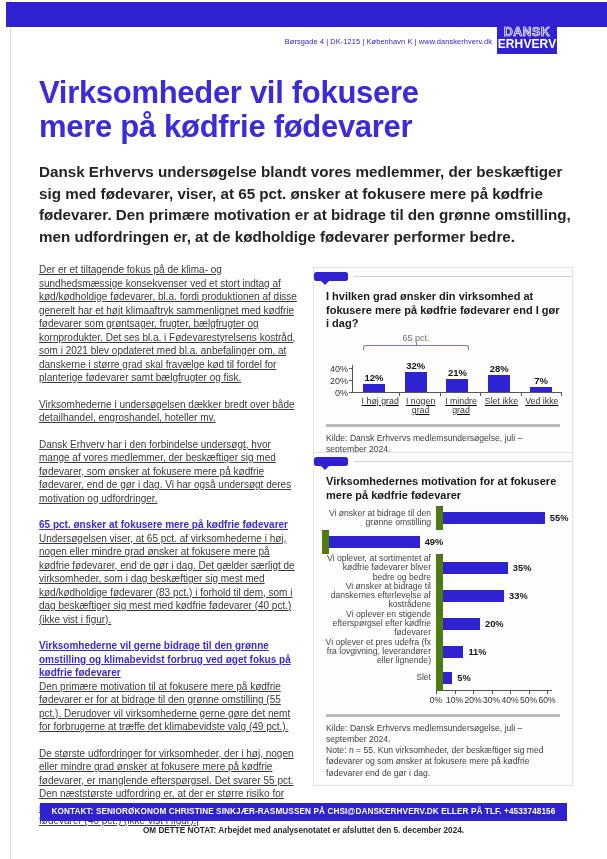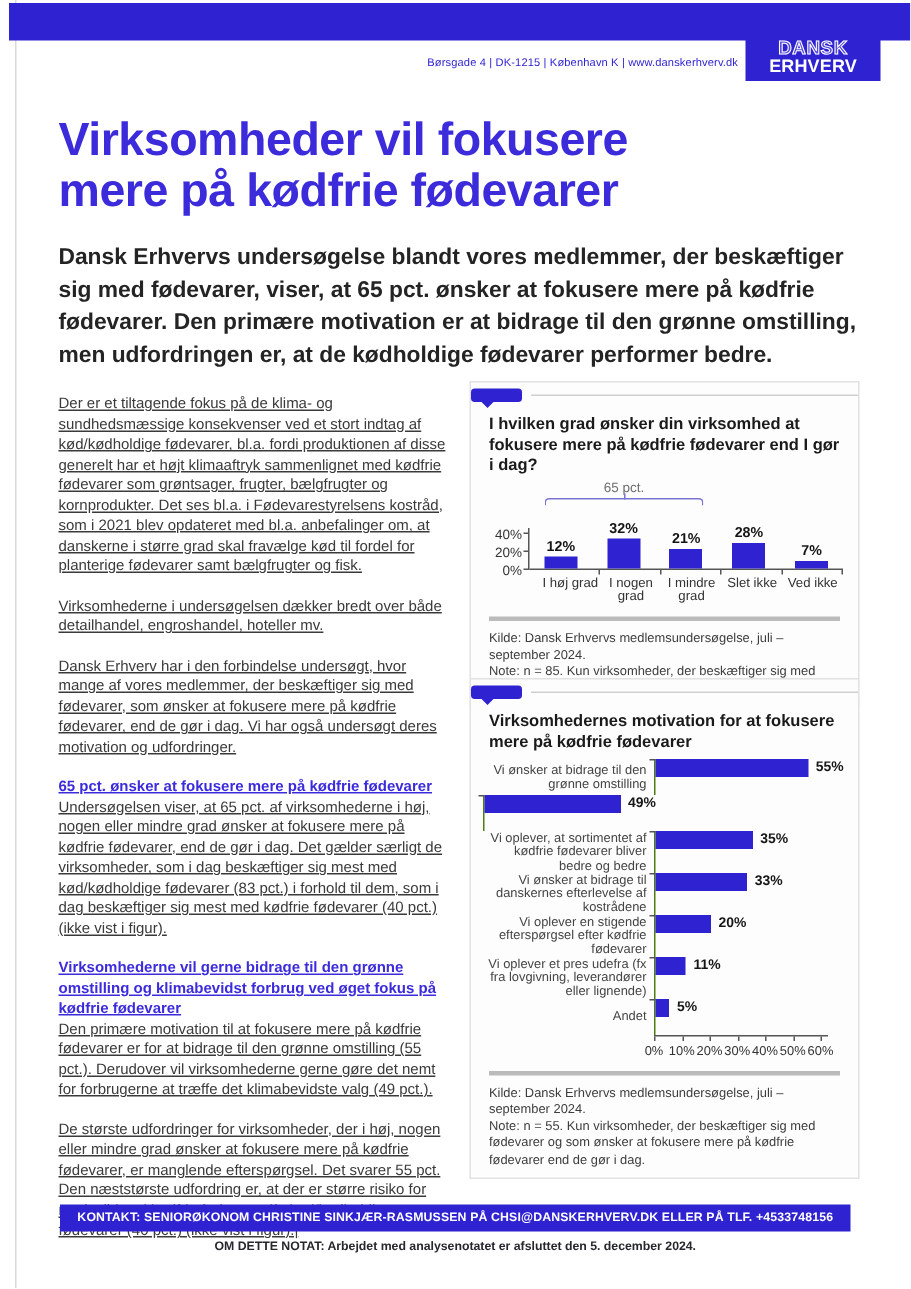--- a/index.html
+++ b/index.html
@@ -4,39 +4,39 @@
 <style>
   :root { --brand:#2f22d1; --title-blue:#3b2bdb; }
   * { box-sizing:border-box; }
   html,body { margin:0; padding:0; background:#fff; }
   body { width:607px; height:859px; font-family:"Liberation Sans", sans-serif; }
   .page { position:relative; width:607px; height:859px; background:#ffffff; overflow:hidden; }
   .edge-line { position:absolute; left:10px; top:0; bottom:0; width:1px; background:#d9d9d9; }
 
   .top-band { position:absolute; left:6px; right:0; top:2px; height:25px; background:var(--brand); }
   .address { position:absolute; top:37px; right:115px; font-size:7.4px; color:var(--brand); letter-spacing:0.1px;padding-left:44px; }
-  .logo { position:absolute; left:497px; top:23px; width:90px; height:31px; background:var(--brand);
+  .logo { position:absolute; left:497px; top:23px; width:60px; height:31px; background:var(--brand);
           color:#fff; text-align:center; padding-top:3px; }
   .logo-l1 { font-size:12.5px; font-weight:bold; line-height:12px; letter-spacing:0.4px;
              color:rgba(255,255,255,0.18); -webkit-text-stroke:0.7px #ffffff; }
   .logo-l2 { font-size:12px; font-weight:bold; line-height:13px; letter-spacing:0.1px; }
 
   .title { position:absolute; left:39px; top:76px; margin:0; width:540px;
            font-size:31px; line-height:34px; font-weight:bold; color:var(--title-blue); letter-spacing:-0.3px; }
   .lead { position:absolute; left:39px; top:161px; width:534px; margin:0;
           font-size:15.2px; line-height:21.5px; font-weight:bold; color:#242424; }
 
   .left-col { position:absolute; left:39px; top:263px; width:259px;
               font-size:10px; line-height:13.5px; color:#3a3a3a; }
   .left-col p { margin:0 0 13px 0;text-decoration:underline; }
   .left-col p.subhead { margin:0; color:var(--title-blue); font-weight:bold; }
 
   .card { position:absolute; left:313px; width:260px; background:#fdfdfd;
           border:1px solid #e2e2e2; padding-bottom:6px; }
-  .card1 { top:254px; min-height:177px; }
+  .card1 { top:267px; min-height:177px; }
   .card2 { top:452px; min-height:301px; }
 
   .tag-row { position:relative; height:16px; }
   .tag { position:absolute; left:0; top:4px; width:34px; height:9px; background:var(--brand); border-radius:2.5px; }
   .tag::after { content:""; position:absolute; left:7px; bottom:-4px;
                 border-left:4px solid transparent; border-right:4px solid transparent;
                 border-top:4px solid var(--brand); }
   .tag-line { position:absolute; left:40px; right:0; top:8px; height:1px; background:#cfcfcf; }
 
   .chart-title { margin:6px 12px 0 12px; font-size:11px; font-weight:bold; line-height:13.5px; color:#1a1a1a; }
@@ -50,33 +50,33 @@
   .vchart { position:relative; margin:0 10px 0 12px; }
   .ytick { position:absolute; left:0; width:22px; text-align:right; font-size:9px; color:#333; height:10px; line-height:10px; }
   .yt0 { top:11px; } .yt1 { top:23px; } .yt2 { top:35px; }
   .ymark { position:absolute; left:23px; width:3px; height:1px; background:#555; }
   .ym0 { top:15px; } .ym1 { top:27px; } .ym2 { top:39px; }
   .yaxis { position:absolute; left:26px; top:12px; width:1px; height:28px; background:#555; }
   .slots { display:flex; margin-left:27px; align-items:flex-end; height:40px; border-bottom:1px solid #555; }
   .slot { width:41.8px; display:flex; flex-direction:column; align-items:center; justify-content:flex-end; }
   .vbar-label { font-size:9.5px; font-weight:bold; color:#141414; margin-bottom:1px; }
   .vbar { width:22px; background:var(--brand); }
-  .cats { display:flex; margin-left:34px; }
+  .cats { display:flex; margin-left:34px;text-decoration:underline; }
   .cat { position:relative; width:41.8px; text-align:center; font-size:8.8px; color:#333; line-height:9.5px; padding-top:4px; }
   .cat::after { content:""; position:absolute; right:0; top:0; width:1px; height:3px; background:#555; }
 
   .divider { height:3px; background:#bbbbbb; margin:8px 12px 6px 12px; }
   .source { margin:0 12px; font-size:8.6px; line-height:11.3px; color:#3d3d3d; }
 
   
   .hchart { margin:4px 6px 0 8px; }
   .hrow { display:flex; align-items:center; min-height:24px; }
   .hlabel { width:114px; flex:none; text-align:right; font-size:8.6px; line-height:9.3px; color:#444; padding-right:5px; }
-  .hbarzone { flex:1; align-self:stretch; position:relative; border-left:1px solid #4d7c0f;
-              display:flex; }
+  .hbarzone { flex:1; align-self:stretch; position:relative; border-left:7px solid #4d7c0f;
+              display:flex; align-items:center; }
   .hbarzone::before { content:""; position:absolute; left:-4px; top:0; width:4px; height:1px; background:#555; }
   .hbar { height:12px; flex:none; background:var(--brand); }
   .hval { font-size:9.3px; font-weight:bold; color:#161616; margin-left:5px; }
   .xaxis { position:relative; margin-left:122px; width:116px; height:16px; border-top:1px solid #555; }
   .xtick { position:absolute; top:0; width:1px; height:3px; background:#555; }
   .xticklabel { position:absolute; top:4px; width:20px; text-align:center; font-size:8.6px; color:#333; }
 
   .contact-bar { position:absolute; left:40px; right:40px; top:803px; height:18px; background:var(--brand);
                  color:#fff; font-weight:bold; font-size:8.2px; line-height:18px; text-align:center; letter-spacing:0.1px; }
   .about-line { position:absolute; left:40px; right:40px; top:826px; text-align:center;
@@ -207,21 +207,21 @@
           </div>
         </div>
         <div class="hrow">
           <div class="hlabel">Vi oplever et pres udefra (fx fra lovgivning, leverandører eller lignende)</div>
           <div class="hbarzone">
             <div class="hbar" style="width: 20.4px;"></div>
             <div class="hval">11%</div>
           </div>
         </div>
         <div class="hrow">
-          <div class="hlabel">Andet</div>
+          <div class="hlabel">Slet</div>
           <div class="hbarzone">
             <div class="hbar" style="width: 9.3px;"></div>
             <div class="hval">5%</div>
           </div>
         </div>
       </div>
     <div class="xaxis" id="xaxis">
         <div class="xtick" style="left: 0px;"></div>
         <div class="xticklabel" style="left: -10px;">0%</div>
         <div class="xtick" style="left: 18.5px;"></div>

